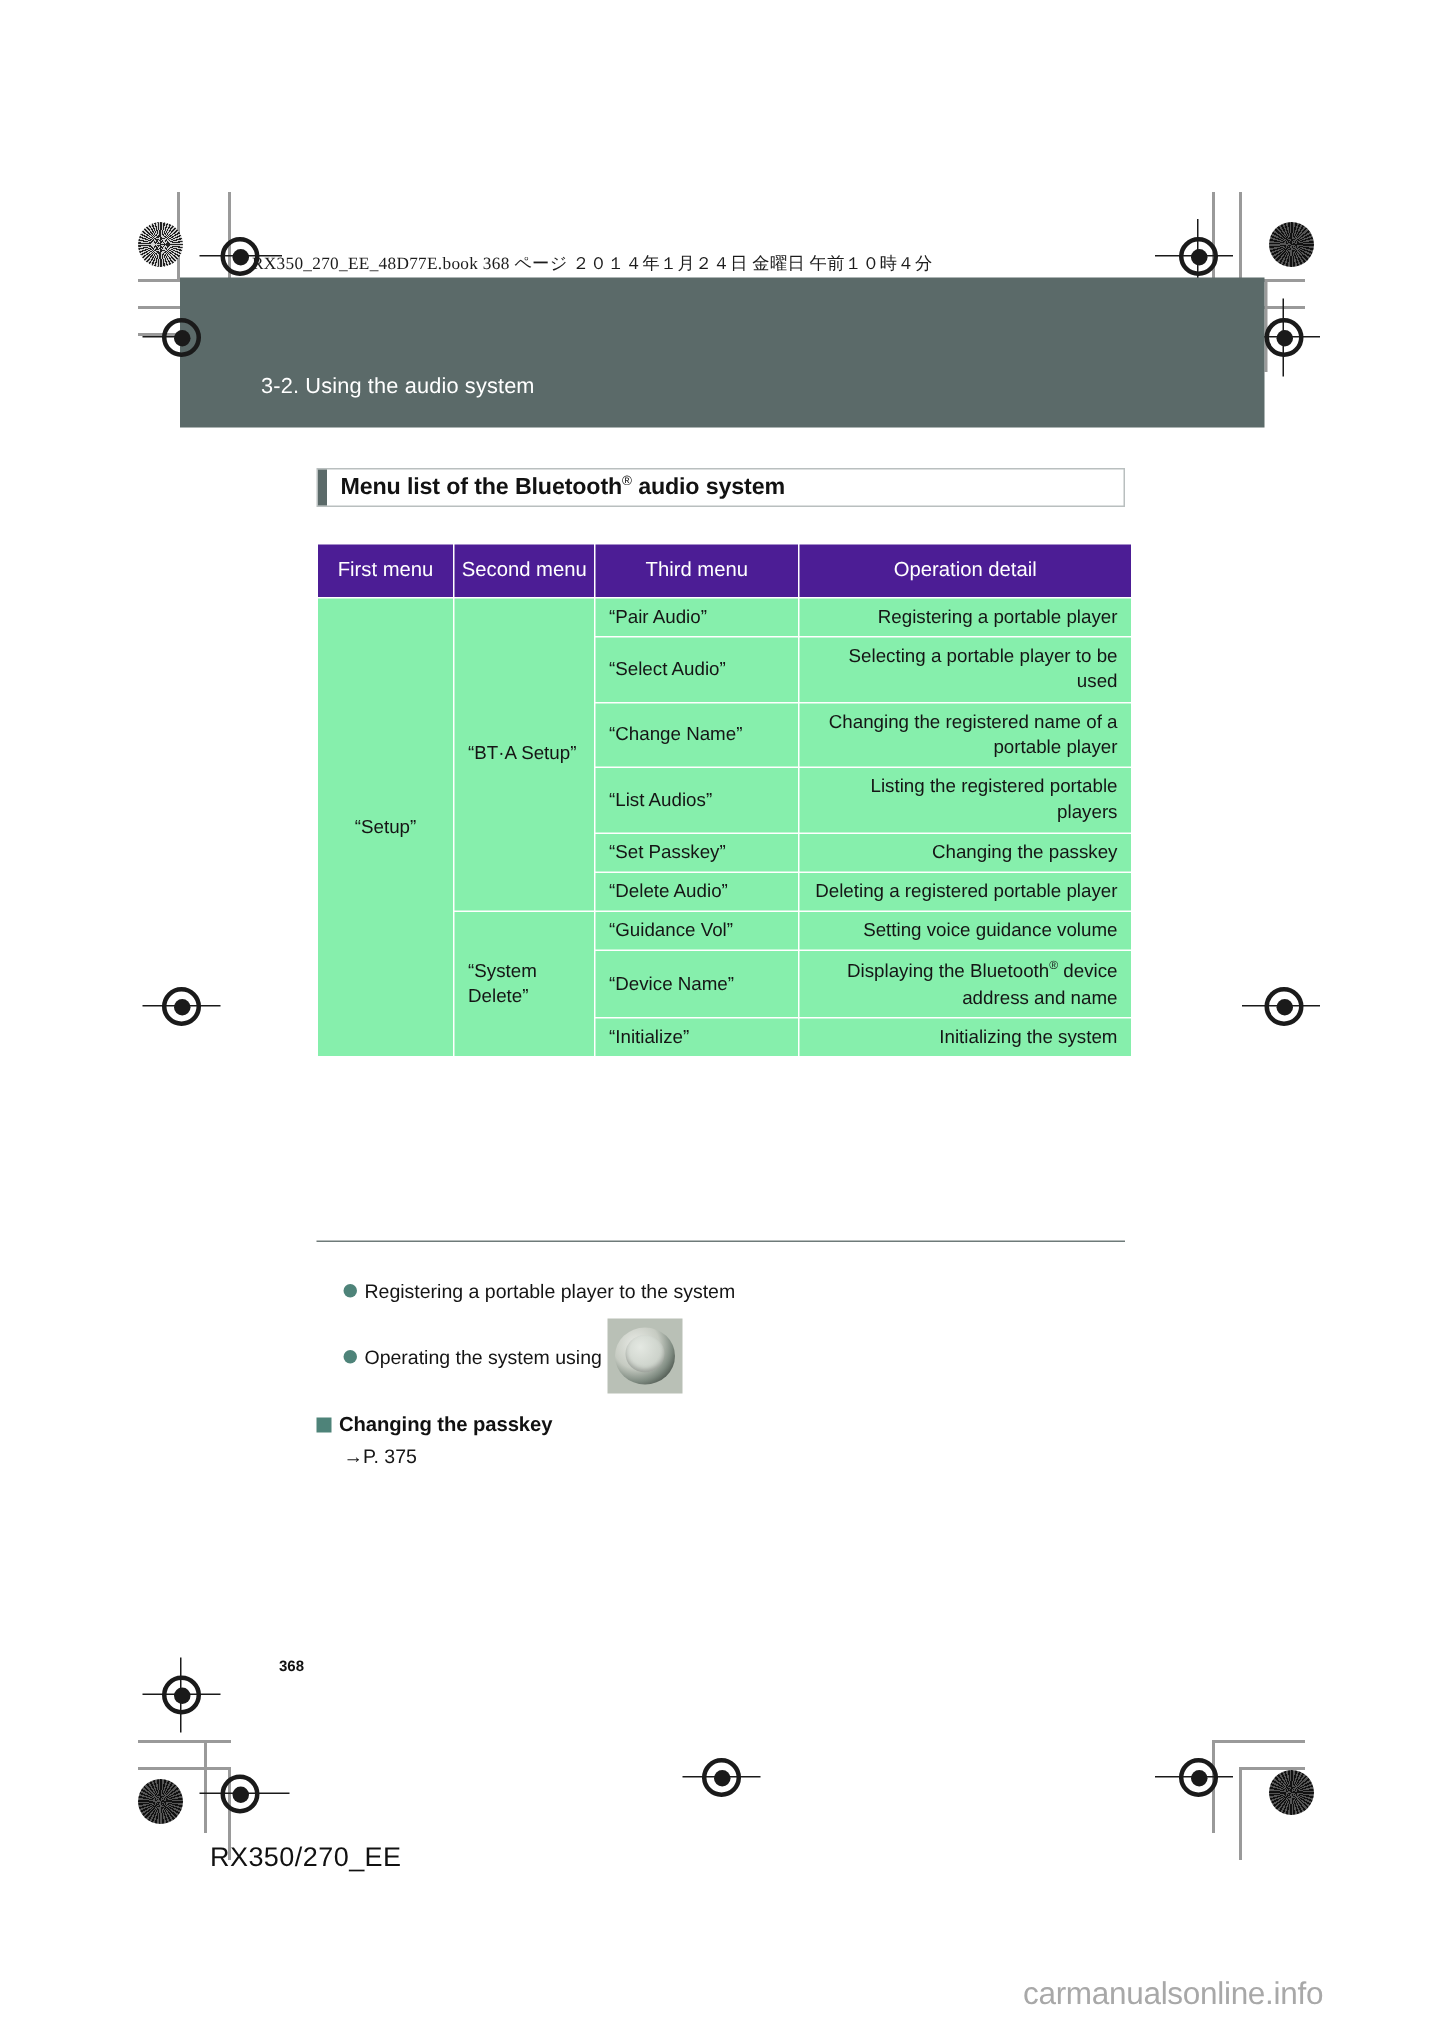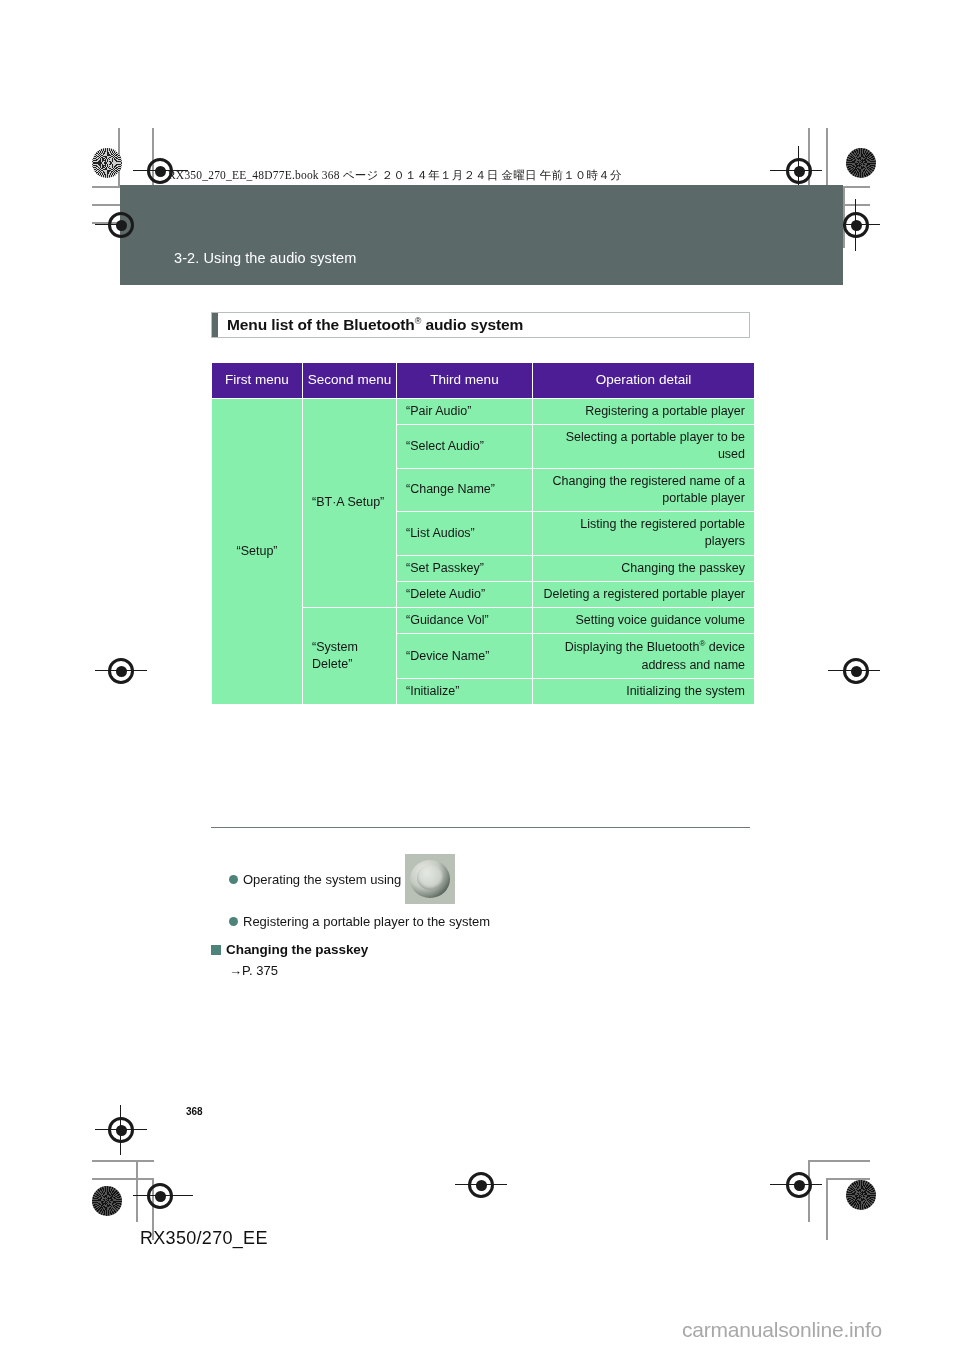--- a/index.html
+++ b/index.html
@@ -393,34 +393,34 @@
       <td class="c-third">“Initialize”</td>
       <td class="c-detail">Initializing the system</td>
     </tr>
   </tbody>
 </table>
 
 <div class="hrule"></div>
 
 <div class="notes">
 
+  <div class="note-item" style="margin-top:10px;">
+    <span class="dot"></span>
+    <span>Registering a portable player to the system</span>
+  </div>
+
   <div class="note-item">
     <span class="dot"></span>
     <span>Operating the system using</span>
     <span class="knob">
       <span class="ring"></span>
       <span class="cap"></span>
     </span>
   </div>
 
-  <div class="note-item" style="margin-top:10px;">
-    <span class="dot"></span>
-    <span>Registering a portable player to the system</span>
-  </div>
-
   <div class="note-h" style="margin-top:13px;">
     <span class="sq"></span>
     <span>Changing the passkey</span>
   </div>
 
   <div class="note-ref">→P. 375</div>
 </div>
 
 <div class="page-num">368</div>
 <div class="doc-code">RX350/270_EE</div>

